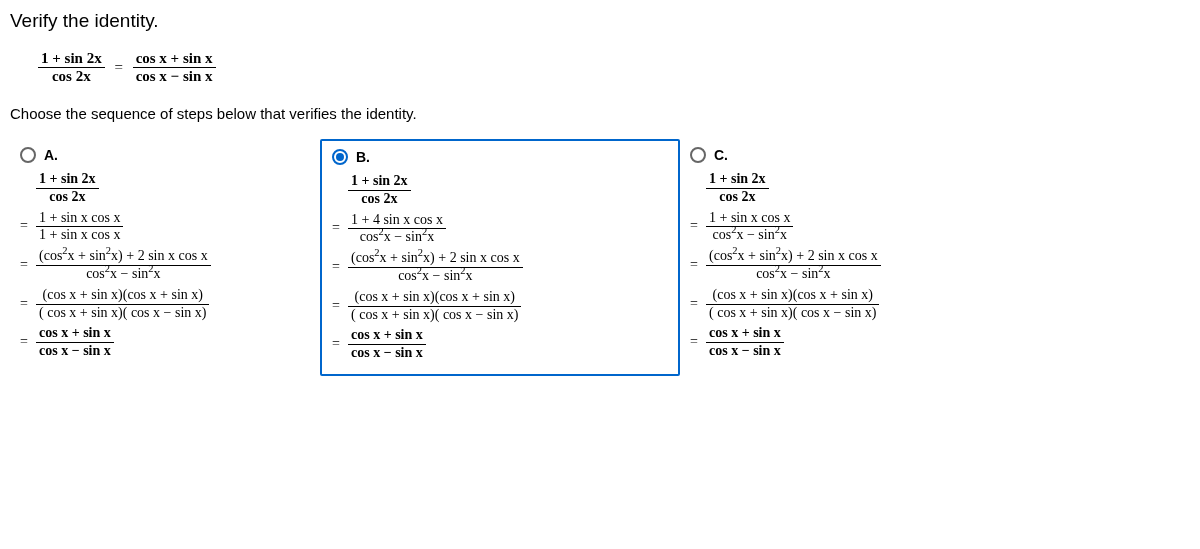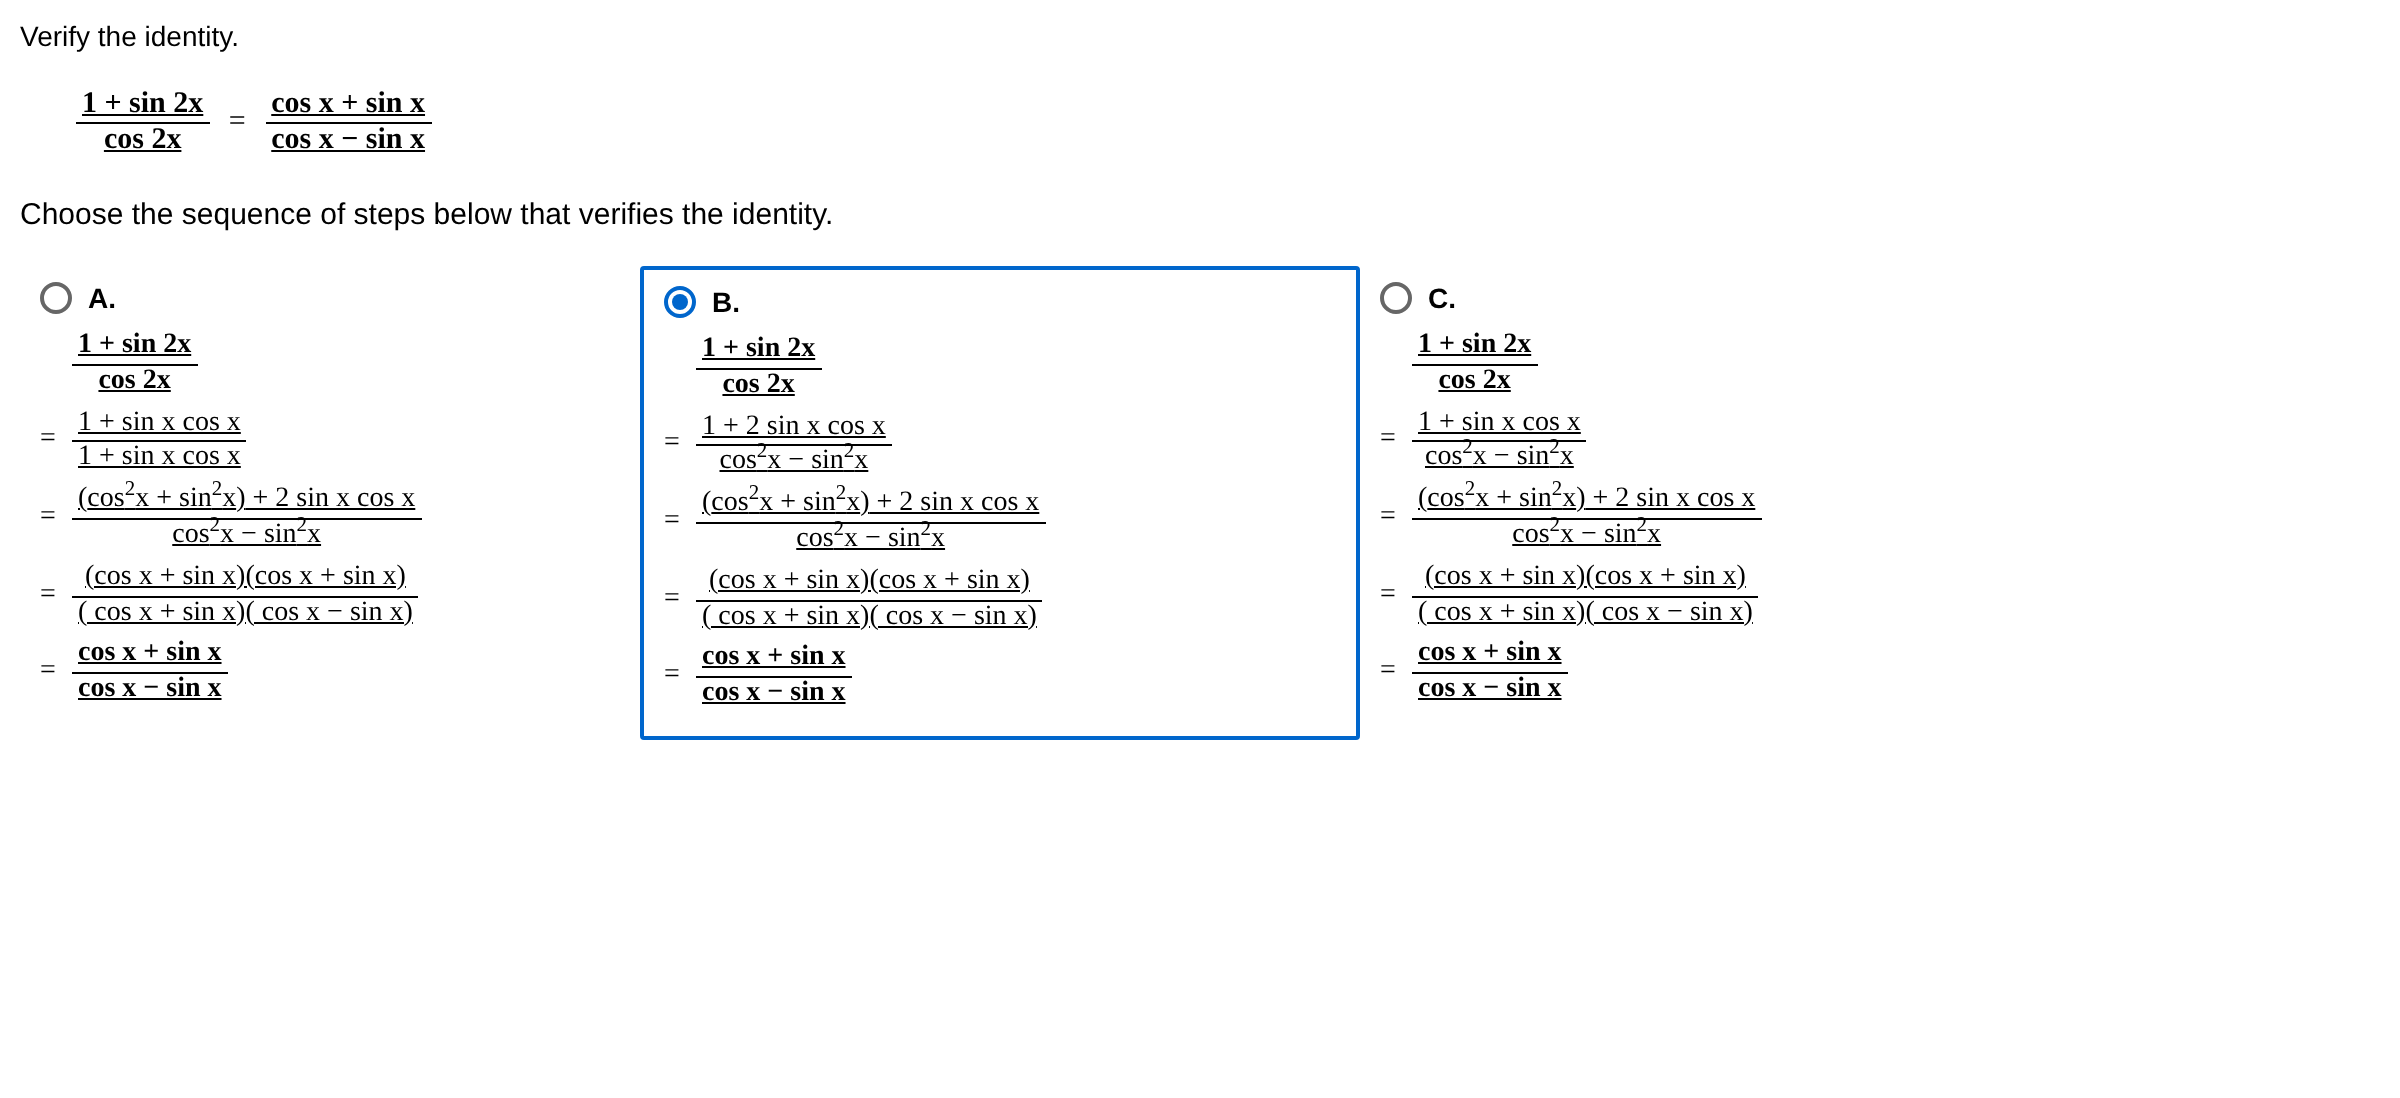--- a/index.html
+++ b/index.html
@@ -8,34 +8,33 @@
       box-sizing: border-box;
     }
     body {
       font-family: Arial, sans-serif;
       font-size: 14px;
       padding: 10px;
       background: white;
       color: #000;
     }
     .instruction {
-      font-size: 14px;
+      font-size: 19px;
       margin-bottom: 18px;
     }
     .identity {
       margin-left: 28px;
       margin-bottom: 20px;
       font-family: 'Times New Roman', serif;
       font-size: 15px;
     }
     .fraction {
       display: inline-block;
       vertical-align: middle;
       text-align: center;
-      text-decoration: underline;
     }
     .fraction .num {
       display: block;
       border-bottom: 1px solid #000;
       padding: 0 3px;
     }
     .fraction .den {
       display: block;
       padding: 0 3px;
       text-align: center;
@@ -196,21 +195,21 @@
       <div class="step">
         <span class="eq-sign"></span>
         <span class="expr fraction">
           <span class="num bold">1 + sin 2x</span>
           <span class="den bold">cos 2x</span>
         </span>
       </div>
       <div class="step">
         <span class="eq-sign">=</span>
         <span class="expr fraction">
-          <span class="num">1 + 2 sin x cos x</span>
+          <span class="num">1 + 4 sin x cos x</span>
           <span class="den"><span>cos</span><sup>2</sup><span>x − sin</span><sup>2</sup><span>x</span></span>
         </span>
       </div>
       <div class="step">
         <span class="eq-sign">=</span>
         <span class="expr fraction">
           <span class="num">(<span>cos</span><sup>2</sup><span>x + sin</span><sup>2</sup><span>x</span>)<span> + 2 sin x cos x</span></span>
           <span class="den"><span>cos</span><sup>2</sup><span>x − sin</span><sup>2</sup><span>x</span></span>
         </span>
       </div>

